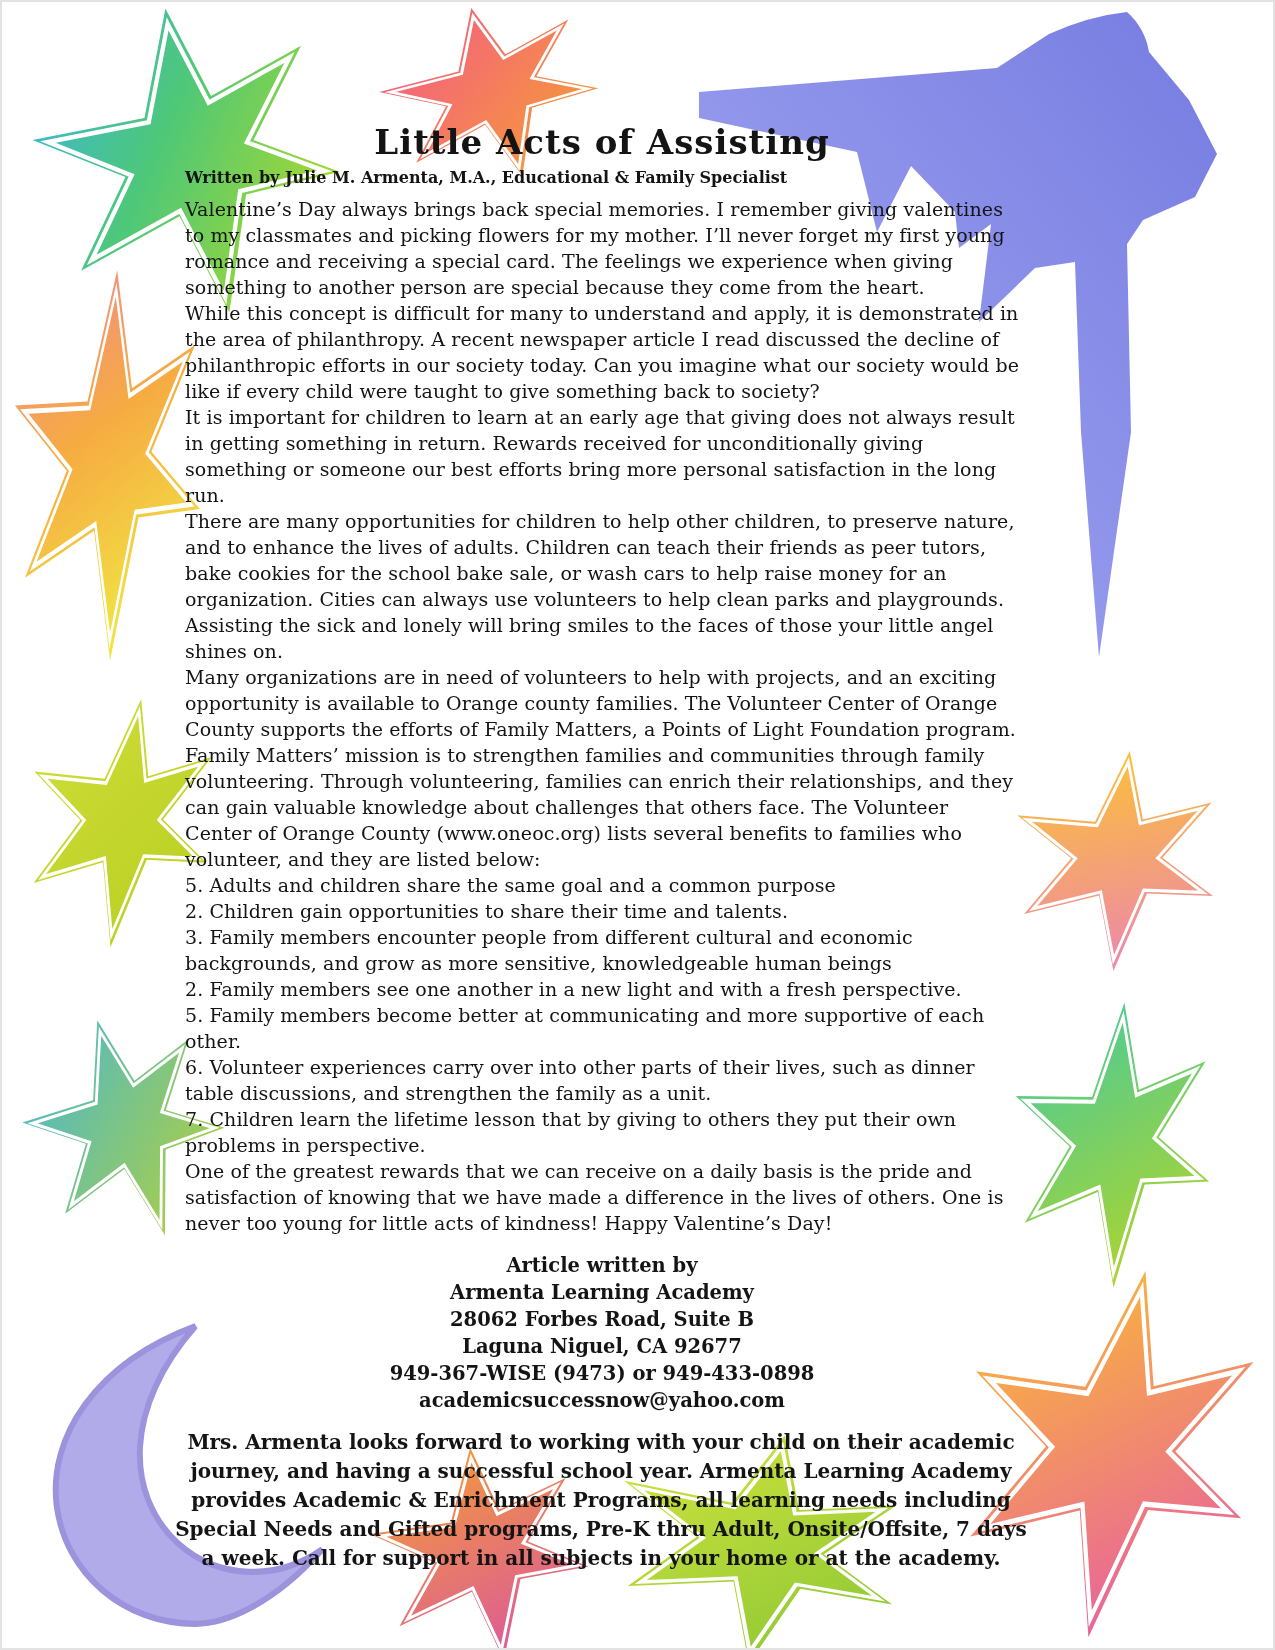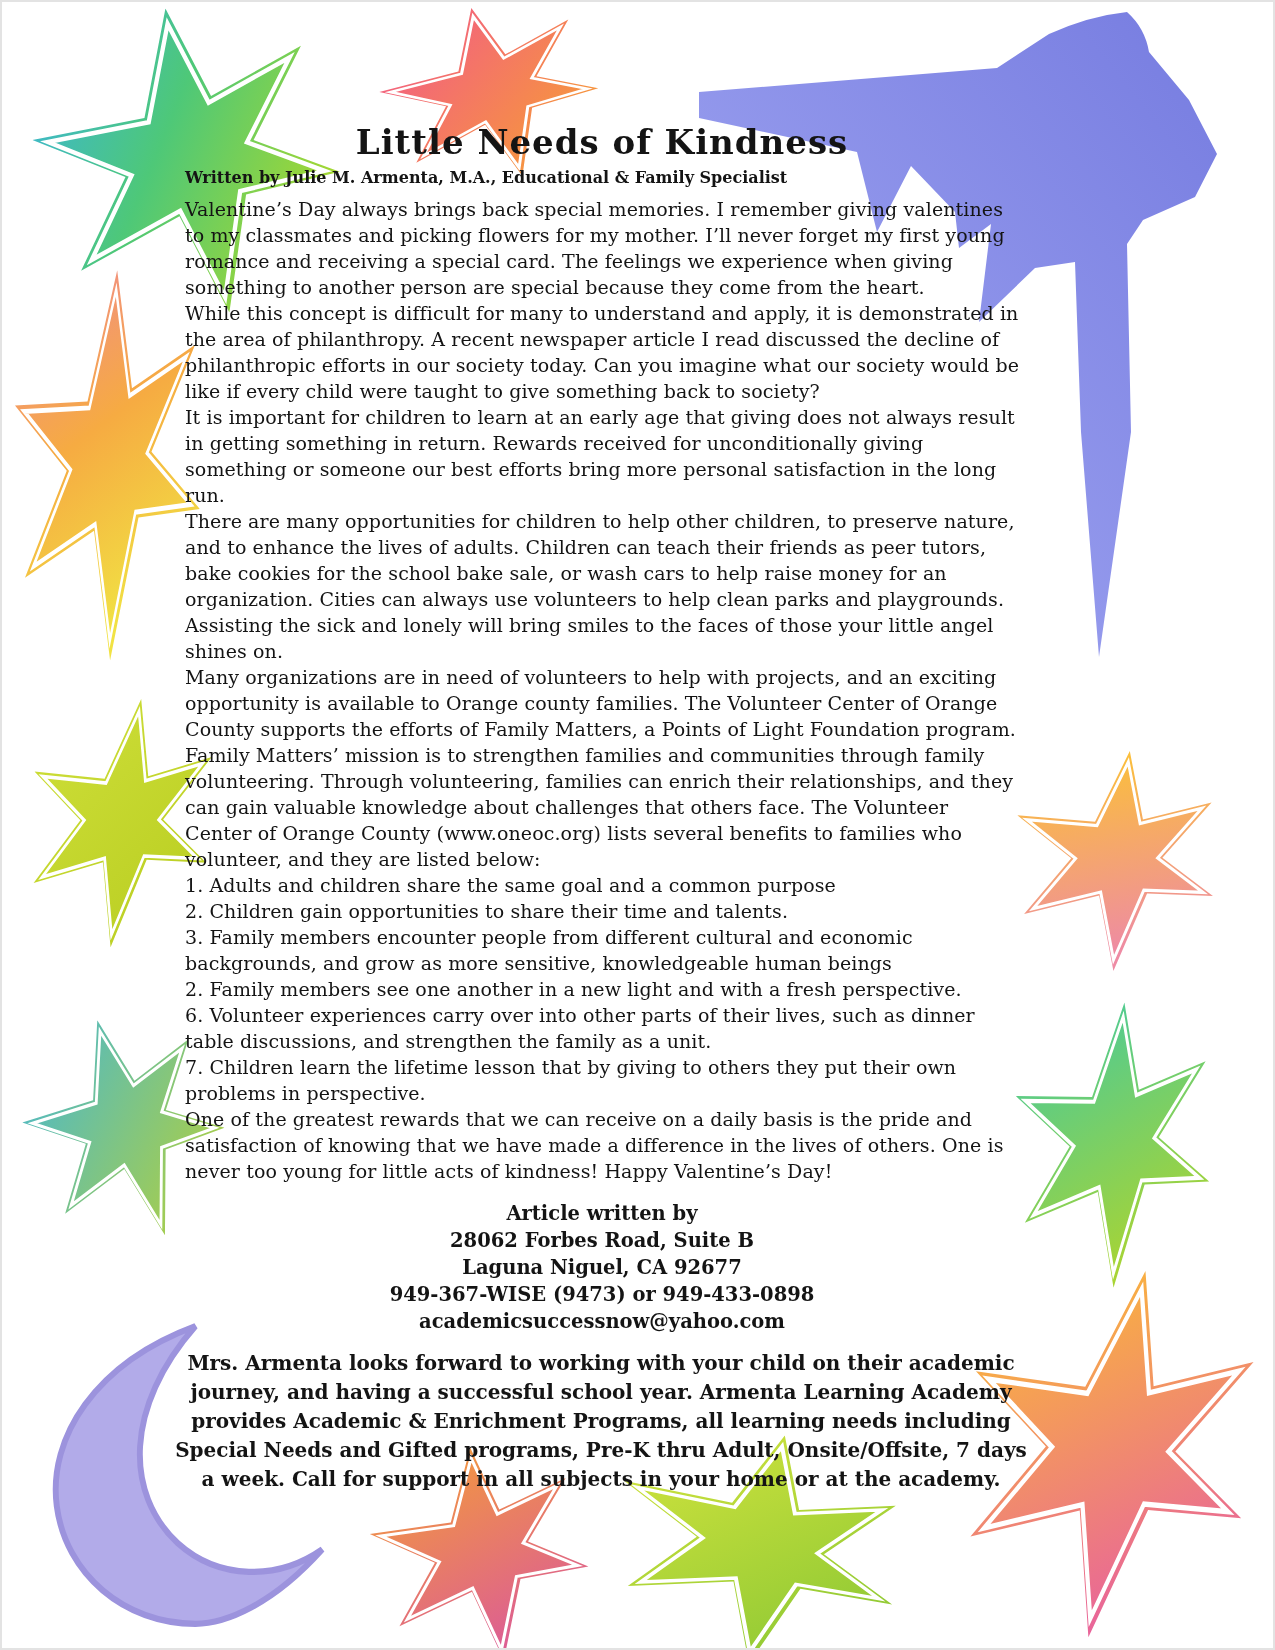--- a/index.html
+++ b/index.html
@@ -153,40 +153,42 @@
         <linearGradient id="g12" x1="0" y1="0" x2="1" y2="1">
       <stop offset="0%" stop-color="#d9e63e"></stop>
       <stop offset="100%" stop-color="#82c433"></stop>
     </linearGradient>
       </defs>
     <use href="#star6" fill="url(#g12)"></use>
     <use href="#star6" fill="none" stroke="#ffffff" stroke-width="1.6" transform="translate(5,5) scale(0.9)"></use>
   </svg>
 
   <div class="content">
-    <h1 class="title">Little Needs of Kindness</h1>
+    <h1 class="title">Little Acts of Assisting</h1>
     <div class="byline">Written by Julie M. Armenta, M.A., Educational &amp; Family Specialist</div>
 
     <p class="body-p">Valentine’s Day always brings back special memories. I remember giving valentines to my classmates and picking flowers for my mother. I’ll never forget my first young romance and receiving a special card. The feelings we experience when giving something to another person are special because they come from the heart.</p>
     <p class="body-p">While this concept is difficult for many to understand and apply, it is demonstrated in the area of philanthropy. A recent newspaper article I read discussed the decline of philanthropic efforts in our society today. Can you imagine what our society would be like if every child were taught to give something back to society?</p>
     <p class="body-p">It is important for children to learn at an early age that giving does not always result in getting something in return. Rewards received for unconditionally giving something or someone our best efforts bring more personal satisfaction in the long run.</p>
     <p class="body-p">There are many opportunities for children to help other children, to preserve nature, and to enhance the lives of adults. Children can teach their friends as peer tutors, bake cookies for the school bake sale, or wash cars to help raise money for an organization. Cities can always use volunteers to help clean parks and playgrounds. Assisting the sick and lonely will bring smiles to the faces of those your little angel shines on.</p>
     <p class="body-p">Many organizations are in need of volunteers to help with projects, and an exciting opportunity is available to Orange county families. The Volunteer Center of Orange County supports the efforts of Family Matters, a Points of Light Foundation program. Family Matters’ mission is to strengthen families and communities through family volunteering. Through volunteering, families can enrich their relationships, and they can gain valuable knowledge about challenges that others face. The Volunteer Center of Orange County (www.oneoc.org) lists several benefits to families who volunteer, and they are listed below:</p>
 
-    <p class="body-p">1. Adults and children share the same goal and a common purpose</p>
+    <p class="body-p">5. Adults and children share the same goal and a common purpose</p>
     <p class="body-p">2. Children gain opportunities to share their time and talents.</p>
     <p class="body-p">3. Family members encounter people from different cultural and economic backgrounds, and grow as more sensitive, knowledgeable human beings</p>
     <p class="body-p">2. Family members see one another in a new light and with a fresh perspective.</p>
+    <p class="body-p">5. Family members become better at communicating and more supportive of each other.</p>
     <p class="body-p">6. Volunteer experiences carry over into other parts of their lives, such as dinner table discussions, and strengthen the family as a unit.</p>
     <p class="body-p">7. Children learn the lifetime lesson that by giving to others they put their own problems in perspective.</p>
 
     <p class="body-p">One of the greatest rewards that we can receive on a daily basis is the pride and satisfaction of knowing that we have made a difference in the lives of others. One is never too young for little acts of kindness! Happy Valentine’s Day!</p>
 
     <div class="contact">
       <p>Article written by</p>
+      <p>Armenta Learning Academy</p>
       <p>28062 Forbes Road, Suite B</p>
       <p>Laguna Niguel, CA 92677</p>
       <p>949-367-WISE (9473) or 949-433-0898</p>
       <p>academicsuccessnow@yahoo.com</p>
     </div>
 
     <div class="footer">Mrs. Armenta looks forward to working with your child on their academic journey, and having a successful school year. Armenta Learning Academy provides Academic &amp; Enrichment Programs, all learning needs including Special Needs and Gifted programs, Pre-K thru Adult, Onsite/Offsite, 7 days a week. Call for support in all subjects in your home or at the academy.</div>
   </div>
 
 </div>

